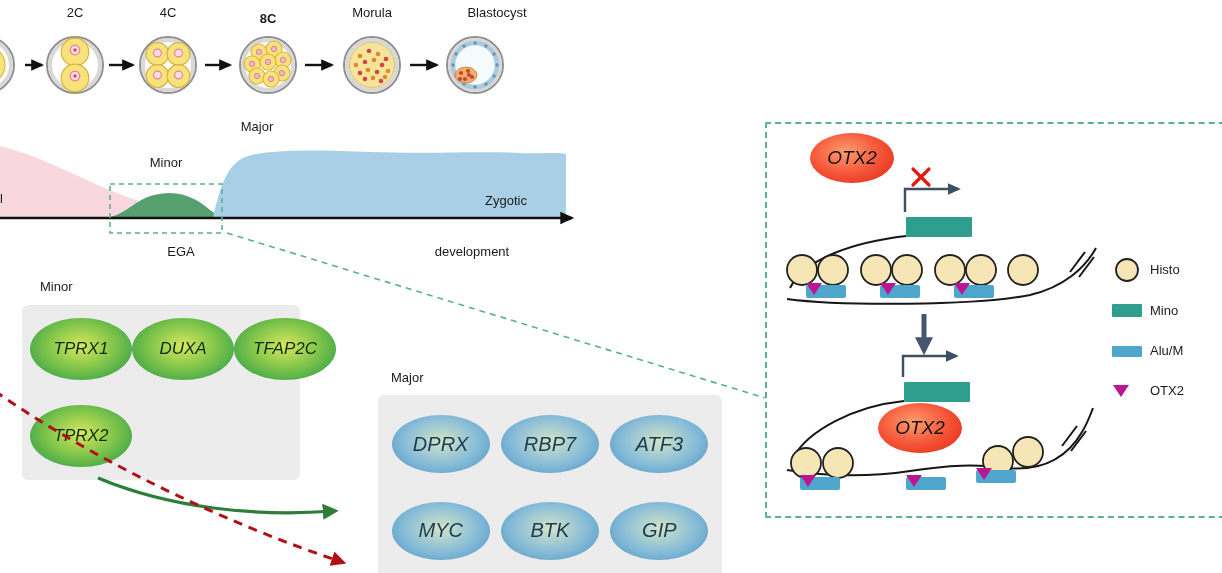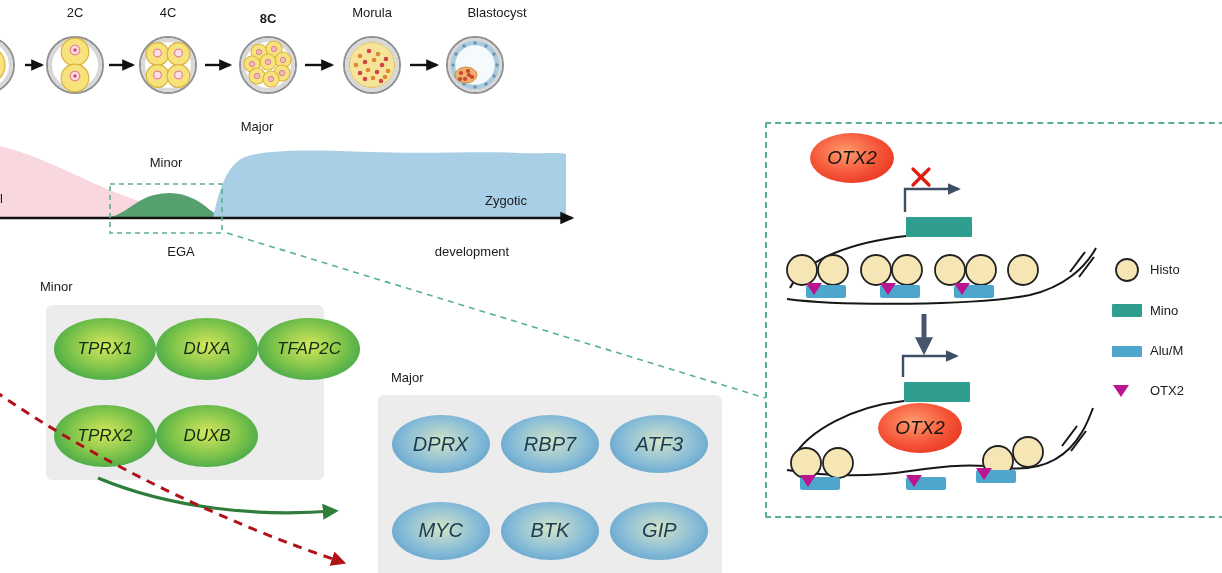--- a/index.html
+++ b/index.html
@@ -24,26 +24,25 @@
         border:2px dashed #58b289;border-radius:2px;box-sizing:border-box;}
   svg{display:block;}
 </style>
 </head>
 <body>
 
 <div class="canvas">
 
   <div class="inset-box"></div>
 
-  <div class="gene-box" style="left:22px;top:305px;width:278px;height:175px;row-gap:12px;margin-left:24px;">
+  <div class="gene-box" style="left:22px;top:305px;width:278px;height:175px;row-gap:12px;">
     <div class="gene minor">TPRX1</div>
     <div class="gene minor">DUXA</div>
     <div class="gene minor">TFAP2C</div>
     <div class="gene minor">TPRX2</div>
-    <div class="gene minor">DUXB</div>
   </div>
 
   <div class="gene-box" style="left:378px;top:395px;width:344px;height:185px;">
     <div class="gene major">DPRX</div>
     <div class="gene major">RBP7</div>
     <div class="gene major">ATF3</div>
     <div class="gene major">MYC</div>
     <div class="gene major">BTK</div>
     <div class="gene major">GIP</div>
   </div>

